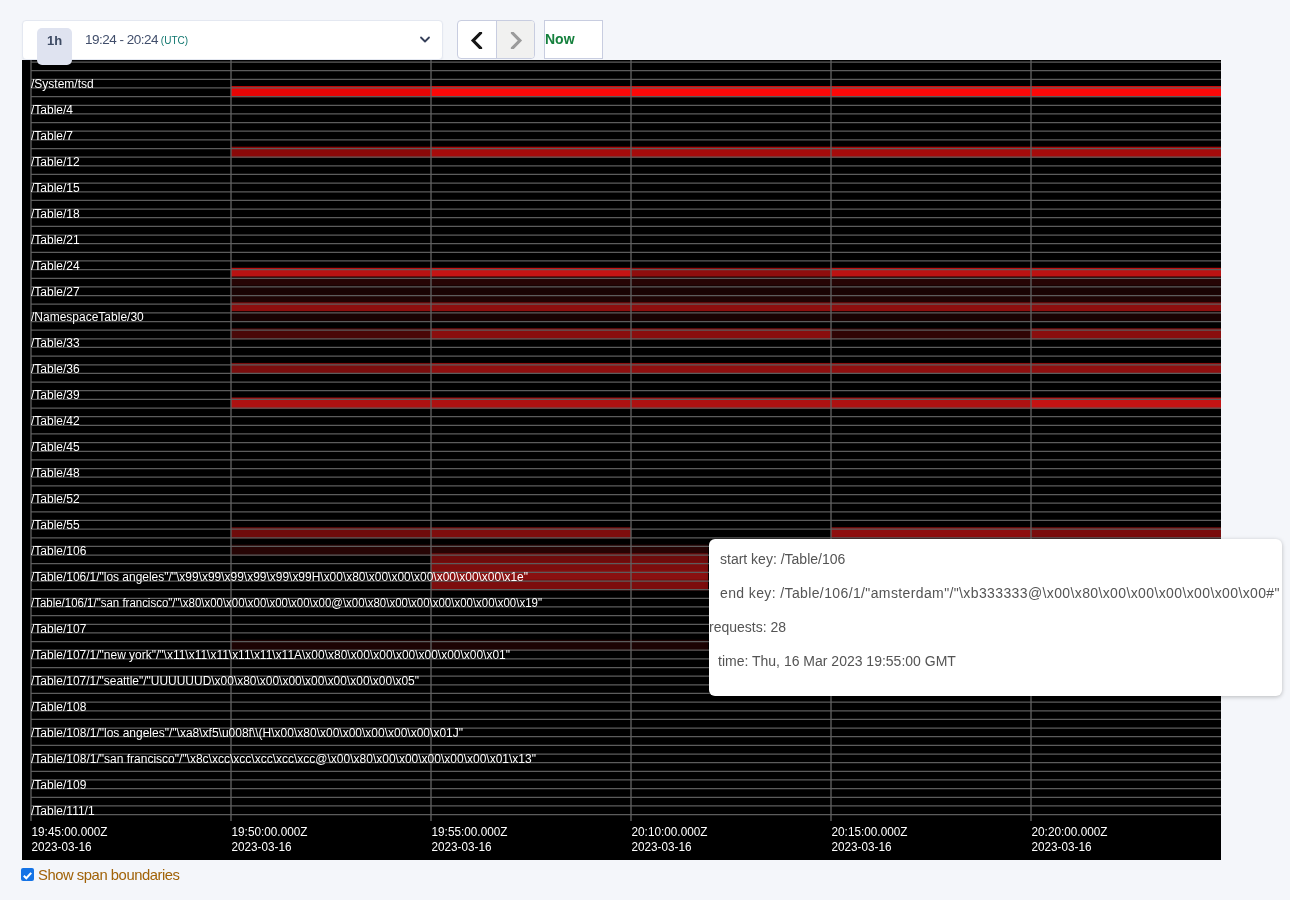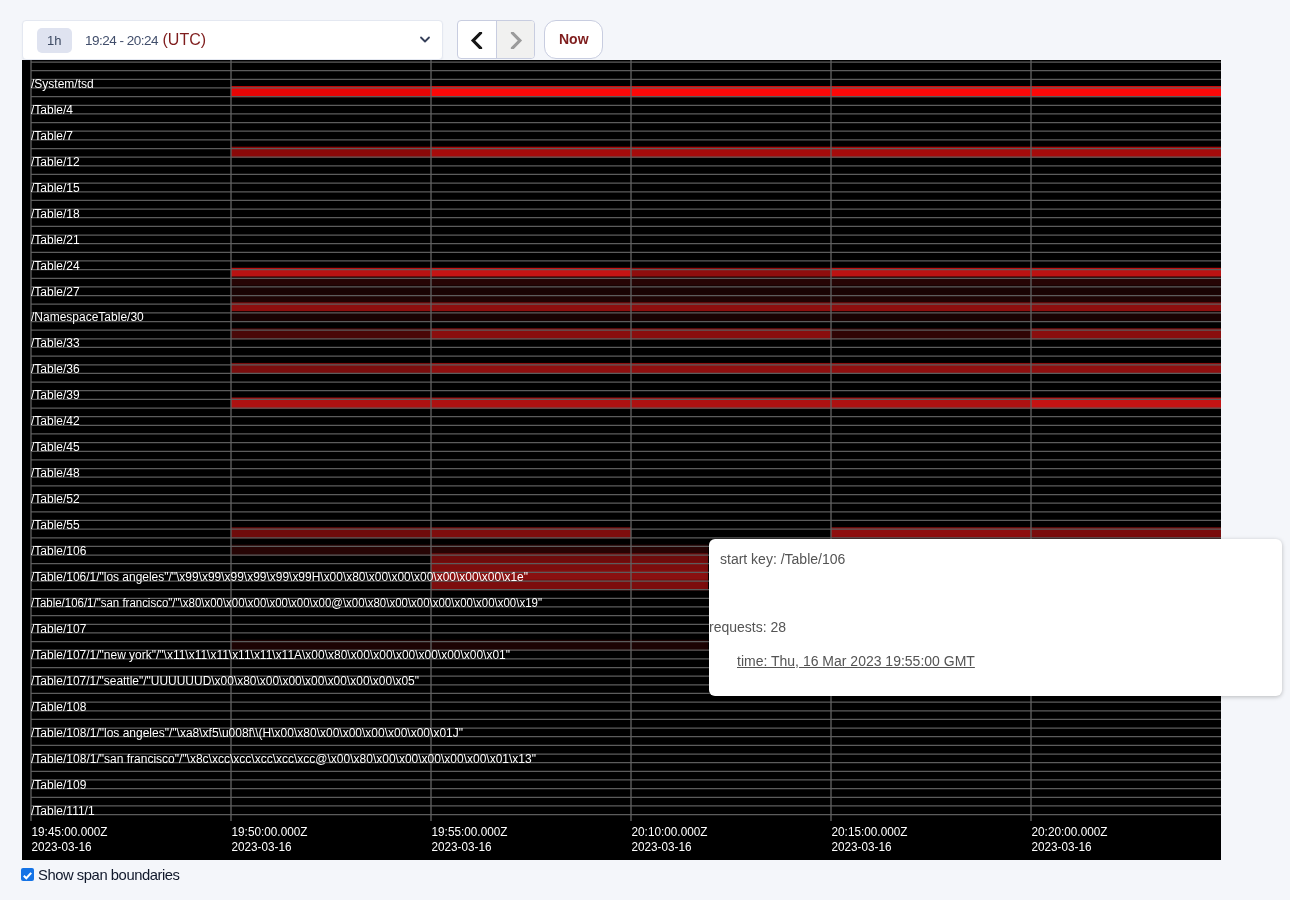--- a/index.html
+++ b/index.html
@@ -86,47 +86,48 @@
 <text x="609.5" y="776" font-size="12.6" fill="#fff" textLength="76" lengthAdjust="spacingAndGlyphs">20:10:00.000Z</text>
 <text x="609.5" y="791" font-size="12.6" fill="#fff" textLength="60" lengthAdjust="spacingAndGlyphs">2023-03-16</text>
 <text x="809.5" y="776" font-size="12.6" fill="#fff" textLength="76" lengthAdjust="spacingAndGlyphs">20:15:00.000Z</text>
 <text x="809.5" y="791" font-size="12.6" fill="#fff" textLength="60" lengthAdjust="spacingAndGlyphs">2023-03-16</text>
 <text x="1009.5" y="776" font-size="12.6" fill="#fff" textLength="76" lengthAdjust="spacingAndGlyphs">20:20:00.000Z</text>
 <text x="1009.5" y="791" font-size="12.6" fill="#fff" textLength="60" lengthAdjust="spacingAndGlyphs">2023-03-16</text>
 </svg>
   </div>
 
   <div class="abs" style="left:22px;top:20px;width:421px;height:40px;background:#fff;border:1px solid #e4e8f1;border-radius:4px;box-shadow:0 1px 2px rgba(60,70,100,0.06);">
-    <div class="abs" style="left:14px;top:7px;width:35px;height:25px;background:#dfe3f0;border-radius:5px;text-align:center;line-height:25px;font-size:13px;font-weight:normal;color:#3d4a63;"><span class="aa" style="display:inline-block;">1h</span></div>
+    <div class="abs" style="left:14px;top:7px;width:35px;height:37px;background:#dfe3f0;border-radius:5px;text-align:center;line-height:25px;font-size:13px;font-weight:bold;color:#3d4a63;"><span class="aa" style="display:inline-block;">1h</span></div>
     <div class="abs aa" style="left:62px;top:0;height:38px;line-height:38px;font-size:13.5px;white-space:nowrap;">
-      <span style="font-weight:normal;color:#414e6b;letter-spacing:-0.5px;">19:24 - 20:24</span><span style="font-size:16px;color:#7f1d1d;"> (UTC)</span>
+      <span style="font-weight:normal;color:#414e6b;letter-spacing:-0.5px;">19:24 - 20:24</span><span style="font-size:10px;color:#0f766e;"> (UTC)</span>
     </div>
     <svg class="abs" style="left:396px;top:13px;" width="12" height="12" viewBox="0 0 12 12">
         <path d="M2 3.5 L6 7.5 L10 3.5" stroke="#36405a" stroke-width="1.8" fill="none" stroke-linecap="round" stroke-linejoin="round"></path>
       </svg>
   </div>
 
   <div class="abs" style="left:457px;top:20px;width:78px;height:39px;border:1px solid #c8cde0;border-radius:4px;background:#fff;overflow:hidden;">
     <div class="abs" style="left:38px;top:0;width:40px;height:39px;background:#f1f1f0;border-left:1px solid #c8cde0;"></div>
     <svg class="abs" style="left:9px;top:11px;" width="20" height="17" viewBox="0 0 20 17">
         <path d="M13.6 1 L6.1 8.6 L13.6 16.2" stroke="#151515" stroke-width="3.1" fill="none" stroke-linecap="round"></path>
       </svg>
     <svg class="abs" style="left:48px;top:11px;" width="20" height="17" viewBox="0 0 20 17">
         <path d="M6.4 1 L13.9 8.6 L6.4 16.2" stroke="#9b9b9b" stroke-width="3.1" fill="none" stroke-linecap="round"></path>
       </svg>
   </div>
 
-  <div class="abs" style="left:544px;top:20px;width:59px;height:39px;background:#fff;border:1px solid #c8cde0;border-radius:12px;text-align:center;line-height:37px;font-size:14px;font-weight:bold;color:#7f1d1d;"><span class="aa" style="display:inline-block;">Now</span></div>
+  <div class="abs" style="left:544px;top:20px;width:59px;height:39px;background:#fff;border:1px solid #c8cde0;border-radius:0;line-height:37px;font-size:14px;font-weight:bold;color:#15803d;"><span class="aa" style="display:inline-block;">Now</span></div>
 
   <div class="abs" style="left:708.5px;top:539px;width:573px;height:156.5px;background:#fff;border-radius:6px;box-shadow:0 1px 4px rgba(0,0,0,0.25);font-size:14px;color:#545454;">
     <div class="abs aa" style="left:11.5px;top:11.5px;white-space:nowrap;text-align:right;">start key: /Table/106</div>
+    <div class="abs aa" style="left:11.5px;top:45.5px;white-space:nowrap;letter-spacing:0.38px;">end key: /Table/106/1/"amsterdam"/"\xb333333@\x00\x80\x00\x00\x00\x00\x00\x00#"</div>
     <div class="abs aa" style="left:0;top:79.5px;white-space:nowrap;">requests: 28</div>
-    <div class="abs aa" style="left:28px;top:113.5px;white-space:nowrap;text-decoration:underline;">time: Thu, 16 Mar 2023 19:55:00 GMT</div>
+    <div class="abs aa" style="left:9px;top:113.5px;white-space:nowrap;">time: Thu, 16 Mar 2023 19:55:00 GMT</div>
   </div>
 
   <div class="abs" style="left:21px;top:868px;width:13px;height:13px;background:#1473e6;border-radius:2px;">
     <svg width="13" height="13" viewBox="0 0 13 13">
         <path d="M2.8 6.8 L5.3 9.3 L10.2 3.9" stroke="#fff" stroke-width="2.1" fill="none" stroke-linecap="butt"></path>
       </svg>
   </div>
-  <div class="abs aa" style="left:37.5px;top:868px;height:14px;line-height:14px;font-size:14.8px;letter-spacing:-0.45px;color:#0f172a;text-align:right;">Show span boundaries</div>
+  <div class="abs aa" style="left:37.5px;top:868px;height:14px;line-height:14px;font-size:14.8px;letter-spacing:-0.45px;color:#a16207;text-align:right;">Show span boundaries</div>
 
 </div>
 
 </body></html>

